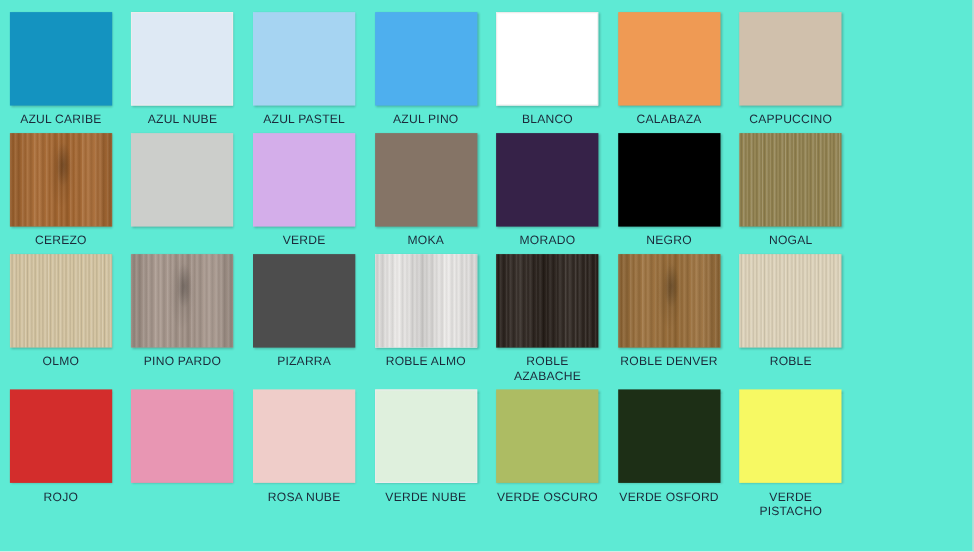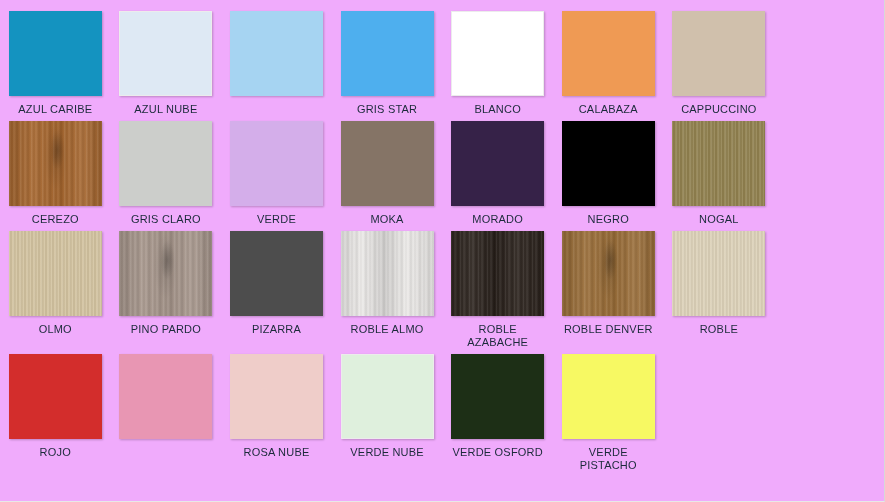--- a/index.html
+++ b/index.html
@@ -10,21 +10,21 @@
     width: 885px;
     height: 502px;
     background: #fbfbfb;
     font-family: "Liberation Sans", sans-serif;
     overflow: hidden;
   }
   #app {
     position: relative;
     width: 885px;
     height: 502px;
-    background: #f0abfc;
+    background: #5eead4;
     box-sizing: border-box;
     border-right: 1px solid #d8d8d8;
     border-bottom: 1px solid #e8e8e8;
   }
   .grid {
     display: flex;
     flex-direction: column;
     padding: 6px 0 0 0;
   }
   .row {
@@ -143,26 +143,27 @@
         <div class="cell">
           <div class="swatch-wrap">
             <div class="swatch outlined" style="background-color: rgb(222, 233, 244);"></div>
           </div>
           <div class="label">AZUL NUBE</div>
         </div>
         <div class="cell">
           <div class="swatch-wrap">
             <div class="swatch" style="background-color: rgb(166, 212, 242);"></div>
           </div>
+          <div class="label">AZUL PASTEL</div>
         </div>
         <div class="cell">
           <div class="swatch-wrap">
             <div class="swatch" style="background-color: rgb(78, 175, 238);"></div>
           </div>
-          <div class="label">GRIS STAR</div>
+          <div class="label">AZUL PINO</div>
         </div>
         <div class="cell">
           <div class="swatch-wrap">
             <div class="swatch outlined" style="background-color: rgb(255, 255, 255);"></div>
           </div>
           <div class="label">BLANCO</div>
         </div>
         <div class="cell">
           <div class="swatch-wrap">
             <div class="swatch" style="background-color: rgb(239, 154, 84);"></div>
@@ -180,21 +181,20 @@
         <div class="cell">
           <div class="swatch-wrap">
             <div class="swatch grain-knot" style="background-color: rgb(168, 102, 44);"></div>
           </div>
           <div class="label">CEREZO</div>
         </div>
         <div class="cell">
           <div class="swatch-wrap">
             <div class="swatch" style="background-color: rgb(204, 206, 203);"></div>
           </div>
-          <div class="label">GRIS CLARO</div>
         </div>
         <div class="cell">
           <div class="swatch-wrap">
             <div class="swatch" style="background-color: rgb(212, 174, 234);"></div>
           </div>
           <div class="label">VERDE</div>
         </div>
         <div class="cell">
           <div class="swatch-wrap">
             <div class="swatch" style="background-color: rgb(133, 116, 102);"></div>
@@ -281,20 +281,26 @@
           <div class="swatch-wrap">
             <div class="swatch" style="background-color: rgb(239, 205, 201);"></div>
           </div>
           <div class="label">ROSA NUBE</div>
         </div>
         <div class="cell">
           <div class="swatch-wrap">
             <div class="swatch outlined" style="background-color: rgb(223, 240, 221);"></div>
           </div>
           <div class="label">VERDE NUBE</div>
+        </div>
+        <div class="cell">
+          <div class="swatch-wrap">
+            <div class="swatch" style="background-color: rgb(173, 188, 99);"></div>
+          </div>
+          <div class="label">VERDE OSCURO</div>
         </div>
         <div class="cell">
           <div class="swatch-wrap">
             <div class="swatch" style="background-color: rgb(29, 47, 22);"></div>
           </div>
           <div class="label">VERDE OSFORD</div>
         </div>
         <div class="cell">
           <div class="swatch-wrap">
             <div class="swatch" style="background-color: rgb(247, 249, 99);"></div>

